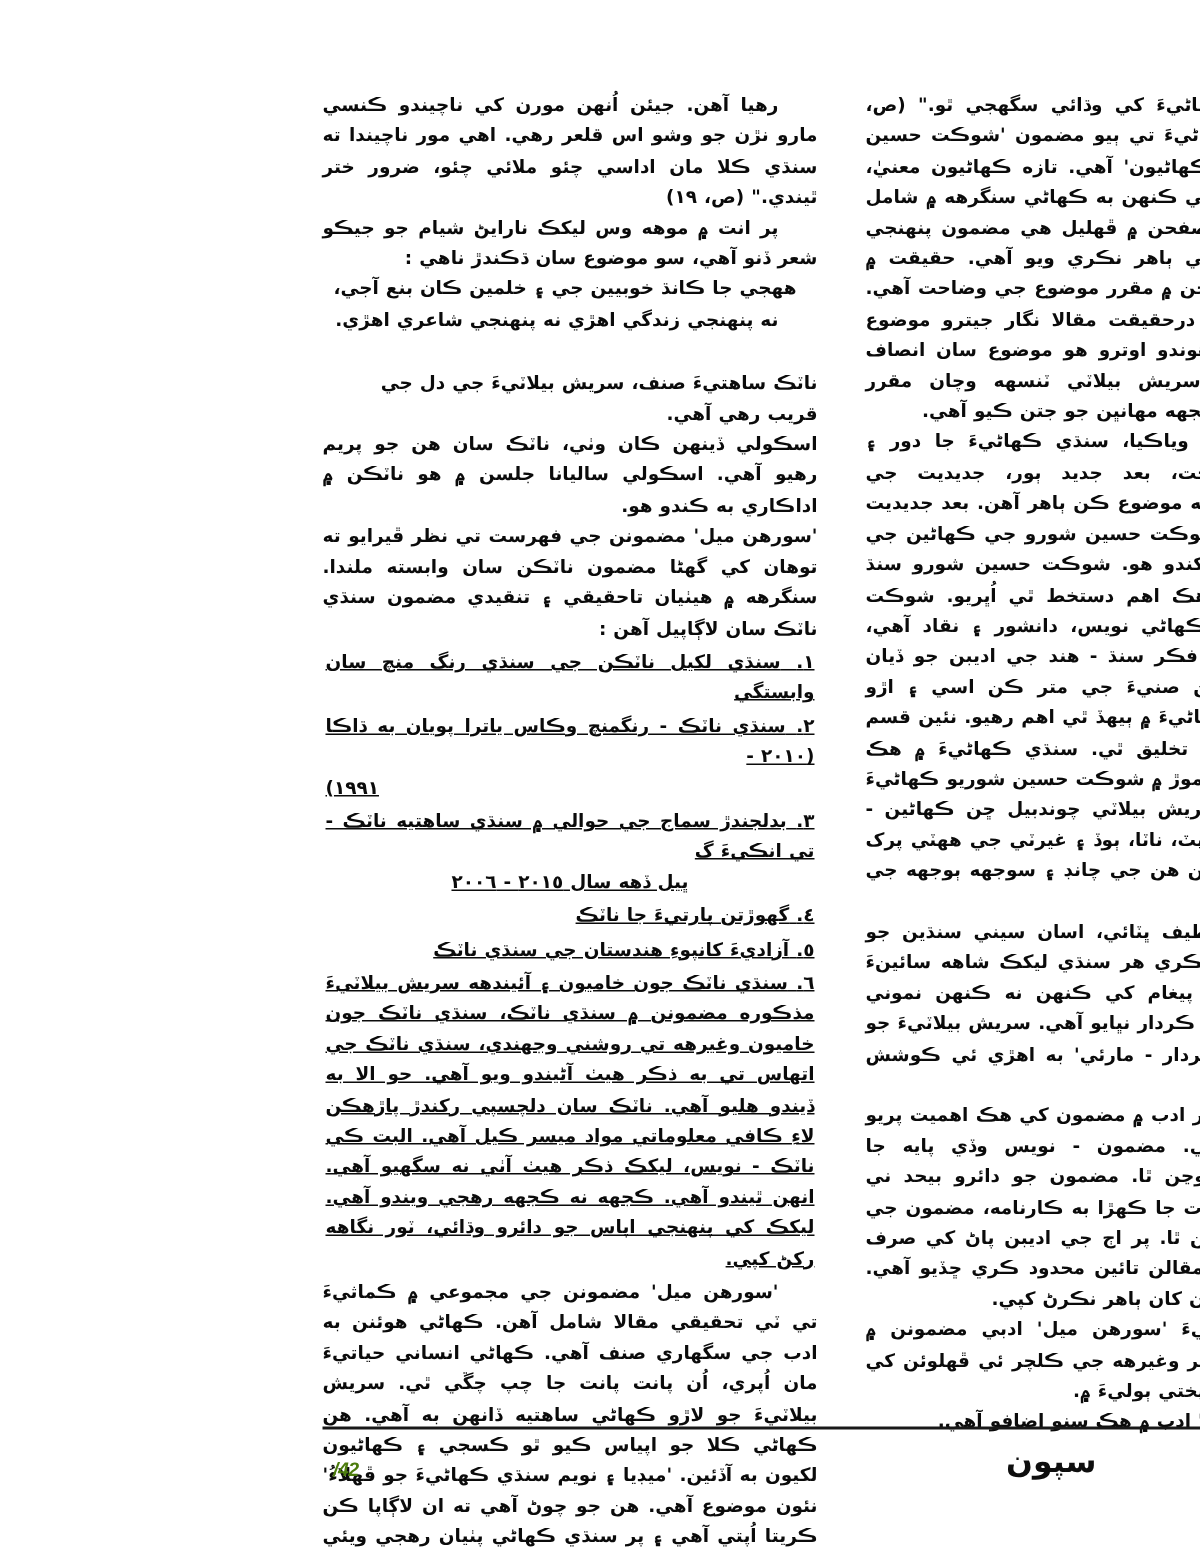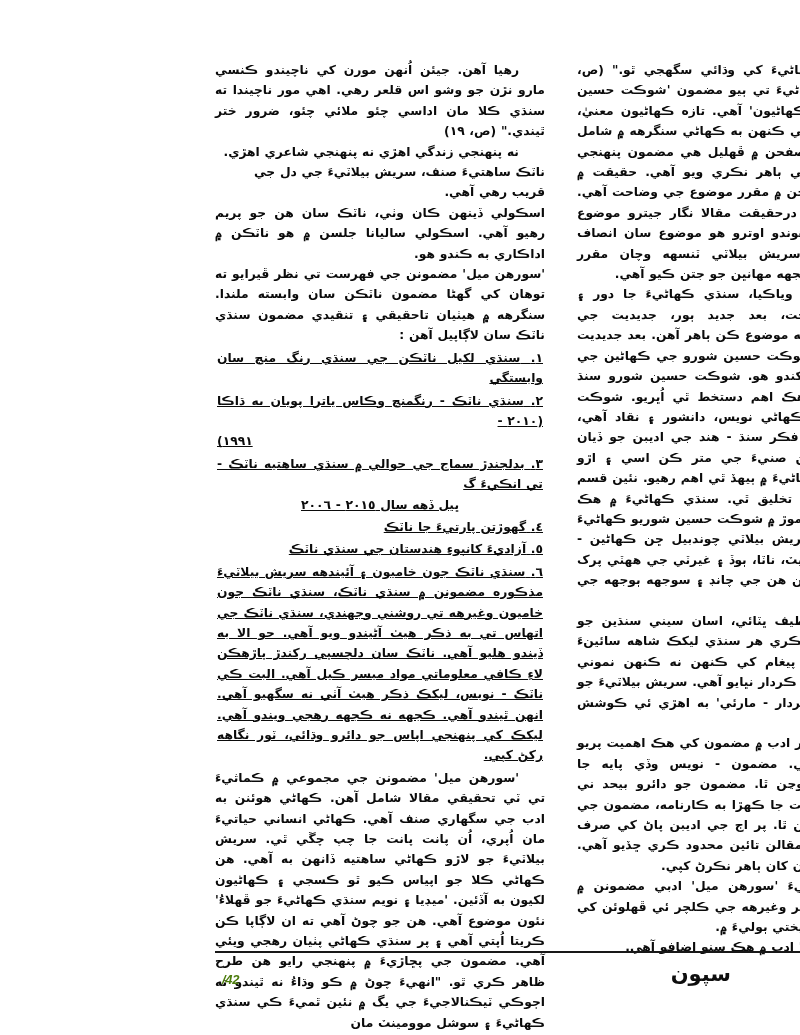--- a/index.html
+++ b/index.html
@@ -62,21 +62,21 @@
     text-align: right;
     text-align-last: right;
     padding-left: 6px;
   }
   .verse .vline {
     display: block;
     white-space: normal;
   }
   .verse .vline.i1 { padding-right: 14px; }
   .verse .vline.i2 { padding-right: 26px; }
-  .verse .vline.i3 { padding-right: 0px; }
+  .verse .vline.i3 { padding-right: 0px; margin-top: 22px; }
 
   
   .numlist {
     margin: 0;
     padding: 0;
     list-style: none;
   }
   .numlist li {
     margin: 2px;
     padding: 0;
@@ -139,22 +139,24 @@
 </head>
 <body>
 
 <div class="page">
 
   <div class="columns">
 
     <div class="col">
 
       <p>رهيا آهن. جيئن اُنهن مورن کي ناچيندو ڪنسي مارو نڙن جو وشو اس قلعر رهي. اهي مور ناچيندا ته سنڌي ڪلا مان اداسي چئو ملائي چئو، ضرور ختر ٿيندي." (ص، ١٩)</p>
+      <p>پر انت ۾ موهه وس ليکڪ نارايڻ شيام جو جيڪو شعر ڏنو آهي، سو موضوع سان ڌڪندڙ ناهي :</p>
 
       <div class="verse">
+        <span class="vline i1">ههجي جا ڪانڌ خوبيين جي ۽ خلمين ڪان بنع آجي،</span>
         <span class="vline i2">نه پنهنجي زندگي اهڙي نه پنهنجي شاعري اهڙي.</span>
         <span class="vline i3">ناٽڪ ساهتيءَ صنف، سريش بيلاٽيءَ جي دل جي قريب رهي آهي.</span>
       </div>
 
       <p class="noindent">اسڪولي ڏينهن ڪان وٺي، ناٽڪ سان هن جو پريم رهيو آهي. اسڪولي ساليانا جلسن ۾ هو ناٽڪن ۾ اداڪاري به ڪندو هو.</p>
       <p class="noindent">'سورهن ميل' مضمونن جي فهرست تي نظر ڦيرايو ته توهان کي گهڻا مضمون ناٽڪن سان وابسته ملندا. سنگرهه ۾ هيٺيان تاحقيقي ۽ تنقيدي مضمون سنڌي ناٽڪ سان لاڳاپيل آهن :</p>
 
       <ol class="numlist">
         <li>
           <span class="num">١.</span>

